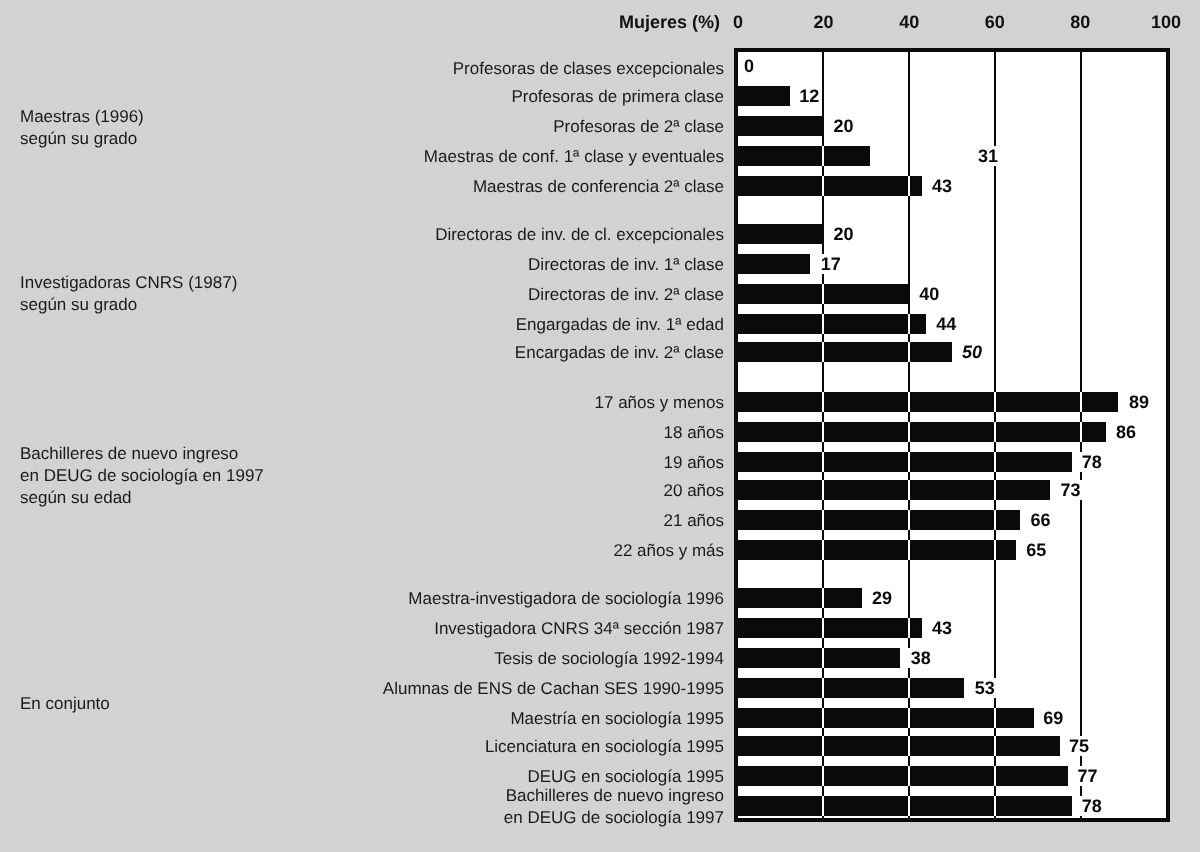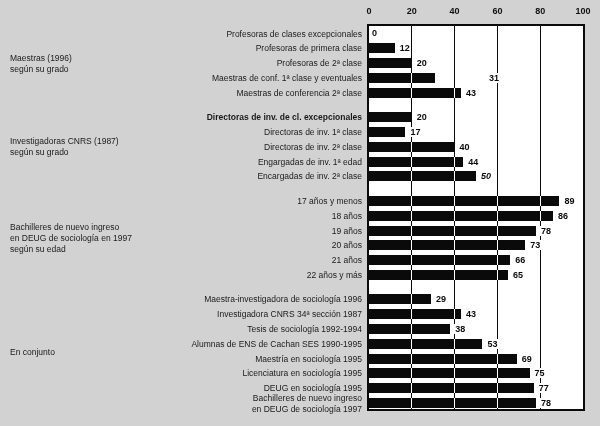--- a/index.html
+++ b/index.html
@@ -18,20 +18,21 @@
        color:#0a0a0a;background:#ffffff;padding:0 1px;line-height:10px;}
   .cat{position:absolute;right:238px;width:270px;text-align:right;transform:translateY(-50%);
        font-size:8.5px;line-height:10.5px;color:#1a1a1a;white-space:pre-line;}
   .section{position:absolute;left:10px;transform:translateY(-50%);
            font-size:8.5px;line-height:11px;color:#1a1a1a;white-space:pre-line;}
 </style>
 </head>
 <body>
 
 <div id="canvas">
+  <div class="axis-title">Mujeres (%)</div>
   <div id="ticks">
       <div class="tick" style="left: 369px;">0</div>
       <div class="tick" style="left: 411.8px;">20</div>
       <div class="tick" style="left: 454.6px;">40</div>
       <div class="tick" style="left: 497.4px;">60</div>
       <div class="tick" style="left: 540.2px;">80</div>
       <div class="tick" style="left: 583px;">100</div>
     </div>
   <div id="plot">
       <div class="gridline" style="left: 42.3px;"></div>
@@ -131,21 +132,21 @@
       <div class="notch" style="left: 85.1px; top: 372px; height: 10px;"></div>
       <div class="notch" style="left: 127.9px; top: 372px; height: 10px;"></div>
       <div class="val" style="left: 170.92px; top: 377px;">78</div>
     </div>
   <div id="cats">
       <div class="cat" style="top: 33.5px; text-align: right;">Profesoras de clases excepcionales</div>
       <div class="cat" style="top: 48.3px;">Profesoras de primera clase</div>
       <div class="cat" style="top: 63.1px;">Profesoras de 2ª clase</div>
       <div class="cat" style="top: 77.9px;">Maestras de conf. 1ª clase y eventuales</div>
       <div class="cat" style="top: 92.7px;">Maestras de conferencia 2ª clase</div>
-      <div class="cat" style="top: 117.2px; font-weight: bold;">Directoras de inv. de cl. excepcionales</div>
+      <div class="cat" style="top: 117.2px;">Directoras de inv. de cl. excepcionales</div>
       <div class="cat" style="top: 132px;">Directoras de inv. 1ª clase</div>
       <div class="cat" style="top: 146.8px;">Directoras de inv. 2ª clase</div>
       <div class="cat" style="top: 161.6px;">Engargadas de inv. 1ª edad</div>
       <div class="cat" style="top: 176.4px;">Encargadas de inv. 2ª clase</div>
       <div class="cat" style="top: 200.9px;">17 años y menos</div>
       <div class="cat" style="top: 215.7px;">18 años</div>
       <div class="cat" style="top: 230.5px;">19 años</div>
       <div class="cat" style="top: 245.3px;">20 años</div>
       <div class="cat" style="top: 260.1px;">21 años</div>
       <div class="cat" style="top: 274.9px;">22 años y más</div>

